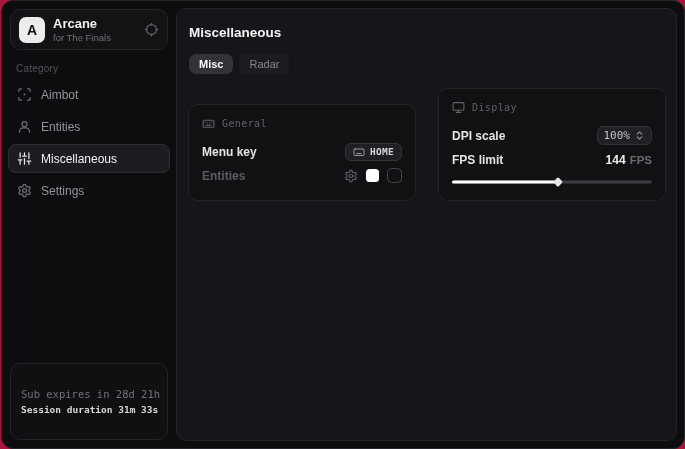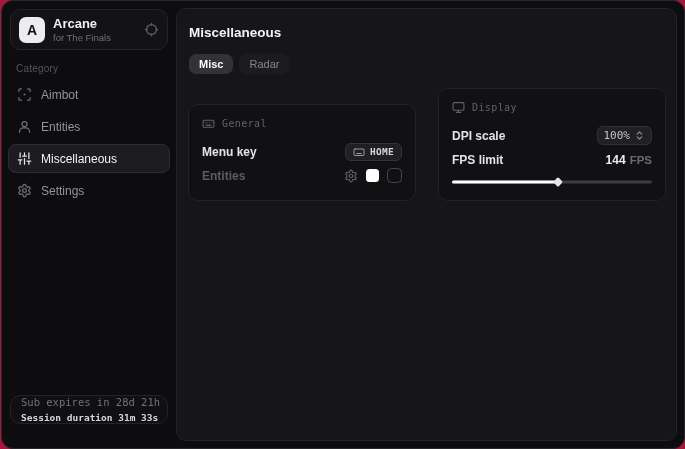--- a/index.html
+++ b/index.html
@@ -39,23 +39,23 @@
     border:1px solid transparent; border-radius:8px;
     font-size:12px; color:#93939b; cursor:pointer;
   }
   .nav-item svg { color:#6e6e76; }
   .nav-item.selected {
     background:#1d1d21; border-color:#2d2d33; color:#f2f2f4;
   }
   .nav-item.selected svg { color:#e8e8ea; }
 
   .sidebar-footer {
-    position:absolute; left:8px; right:8px; bottom:24px;
+    position:absolute; left:8px; right:8px; bottom:8px;
     border:1px solid #232329; border-radius:10px; background:#101013;
-    padding:0 10px;
+    padding:24px 10px;
   }
   .footer-line1 {
     font-family:"DejaVu Sans Mono", monospace; font-size:10.5px; color:#71717a;
     margin-bottom:4px; white-space:nowrap;
   }
   .footer-line2 {
     font-family:"DejaVu Sans Mono", monospace; font-size:9.5px; font-weight:700;
     color:#d8d8dc; white-space:nowrap;
   }
 

